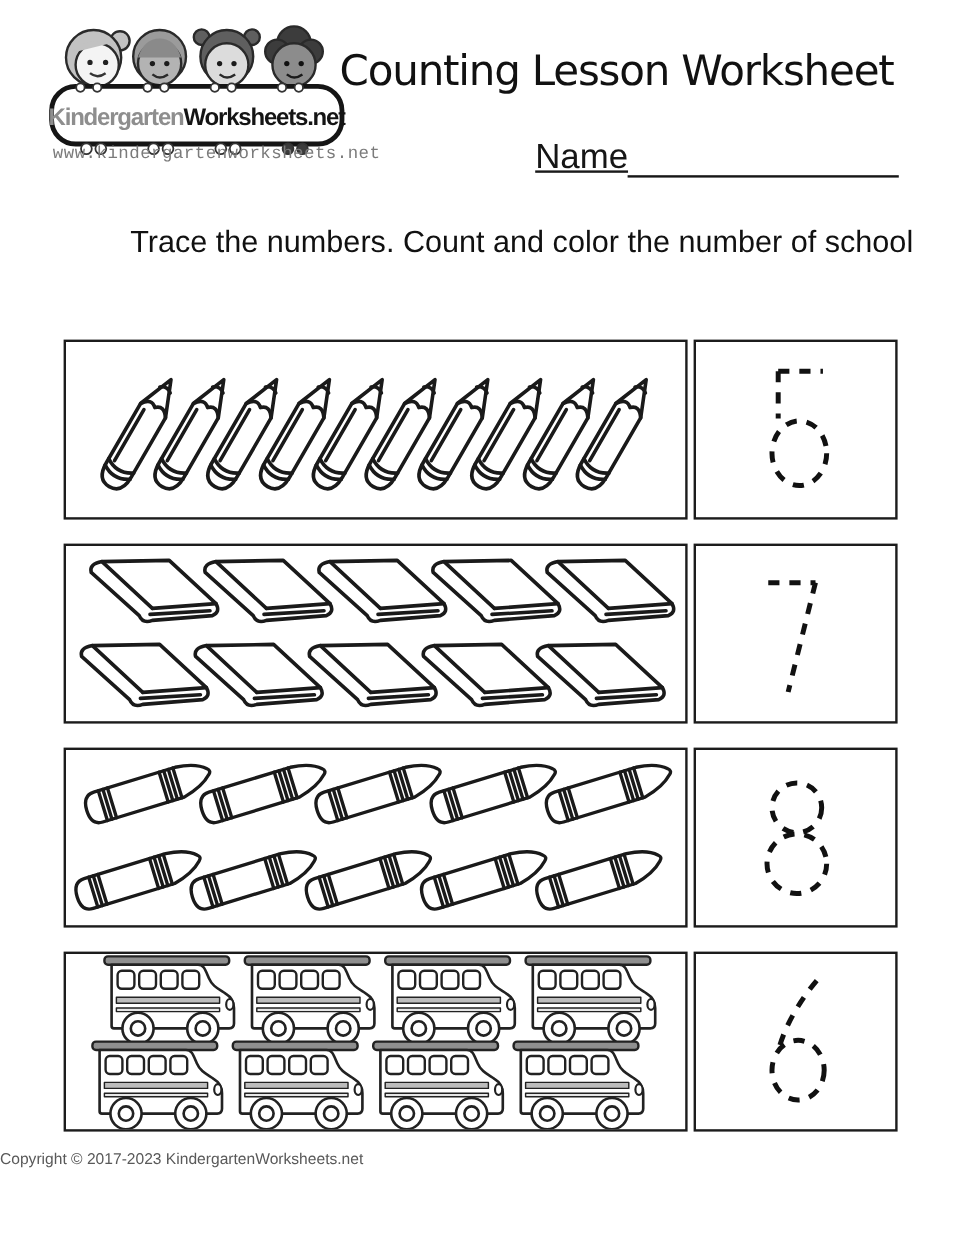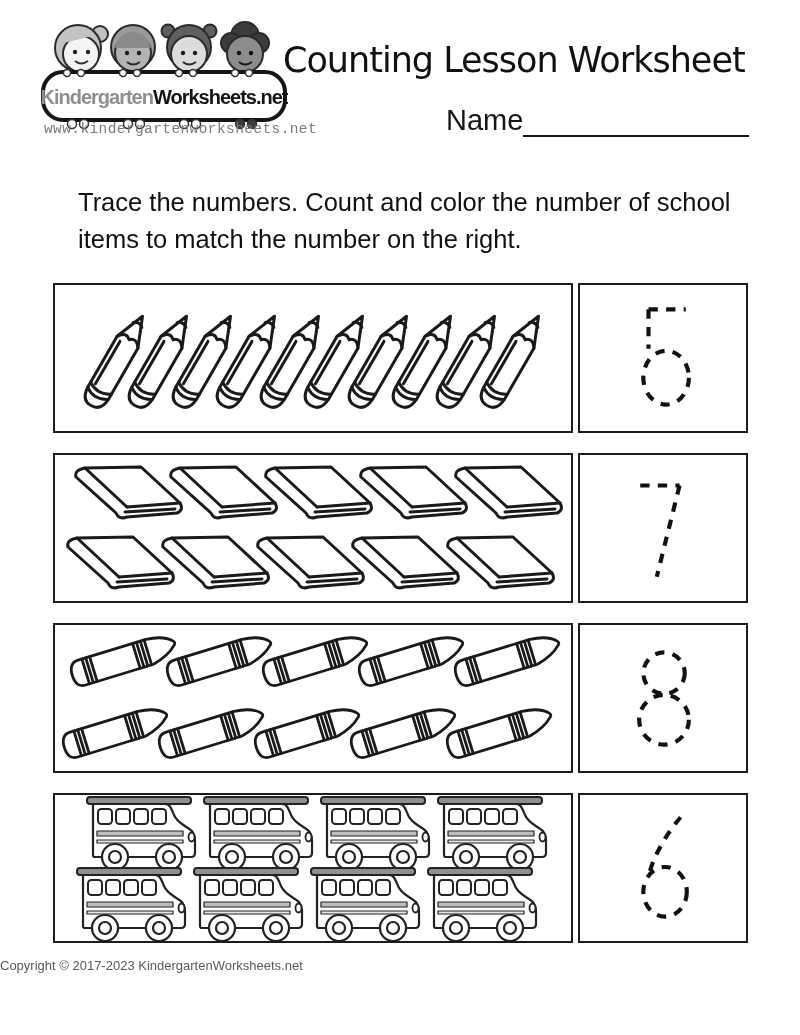--- a/index.html
+++ b/index.html
@@ -18,30 +18,30 @@
   .site-url{
     position:absolute;left:44px;top:121px;font-size:14.5px;
     color:var(--gray-text);letter-spacing:.4px;font-family:Liberation Mono, monospace;
   }
   .page-title{
     position:absolute;left:283px;top:40px;width:482px;margin:0;
     font-size:35px;font-weight:400;color:#111;
     font-family:"DejaVu Sans", sans-serif;letter-spacing:-1px;
   }
   .name-row{
-    position:absolute;left:446px;top:104px;display:flex;align-items:flex-end;
+    position:absolute;left:446px;top:115px;display:flex;align-items:flex-end;text-decoration:underline;
   }
   .name-label{font-size:29px;color:#161616;}
   .name-line{
     display:inline-block;width:226px;height:28px;
     border-bottom:2.5px solid #161616;
   }
   .instructions{
-    position:absolute;left:78px;top:184px;width:700px;margin:0;
-    font-size:25.5px;line-height:37px;color:#111;
+    position:absolute;left:61px;top:184px;width:700px;margin:0;
+    font-size:25.5px;line-height:37px;color:#111;text-align:right;
   }
   .instructions span{display:block;}
   #rows{position:absolute;left:53px;top:283px;}
   .wrow{display:flex;gap:5px;margin-bottom:20px;}
   .items-cell{
     width:516px;height:146px;border:2px solid #1c1c1c;background:#fff;
   }
   .number-cell{
     width:166px;height:146px;border:2px solid #1c1c1c;background:#fff;
     display:flex;align-items:center;justify-content:center;
@@ -195,21 +195,20 @@
 
   <h1 class="page-title">Counting Lesson Worksheet</h1>
 
   <div class="name-row">
     <span class="name-label">Name</span>
       <span class="name-line"></span>
   </div>
 
   <p class="instructions">
     <span>Trace the numbers. Count and color the number of school</span>
-    <span>items to match the number on the right.</span>
   </p>
 
   <div id="rows">
       <div class="wrow">
         <div class="items-cell"><svg width="516" height="146" viewBox="0 0 516 146">
             <use href="#icon-pencil" xlink:href="#icon-pencil" x="16" y="12"></use>
             <use href="#icon-pencil" xlink:href="#icon-pencil" x="60" y="12"></use>
             <use href="#icon-pencil" xlink:href="#icon-pencil" x="104" y="12"></use>
             <use href="#icon-pencil" xlink:href="#icon-pencil" x="148" y="12"></use>
             <use href="#icon-pencil" xlink:href="#icon-pencil" x="192" y="12"></use>

